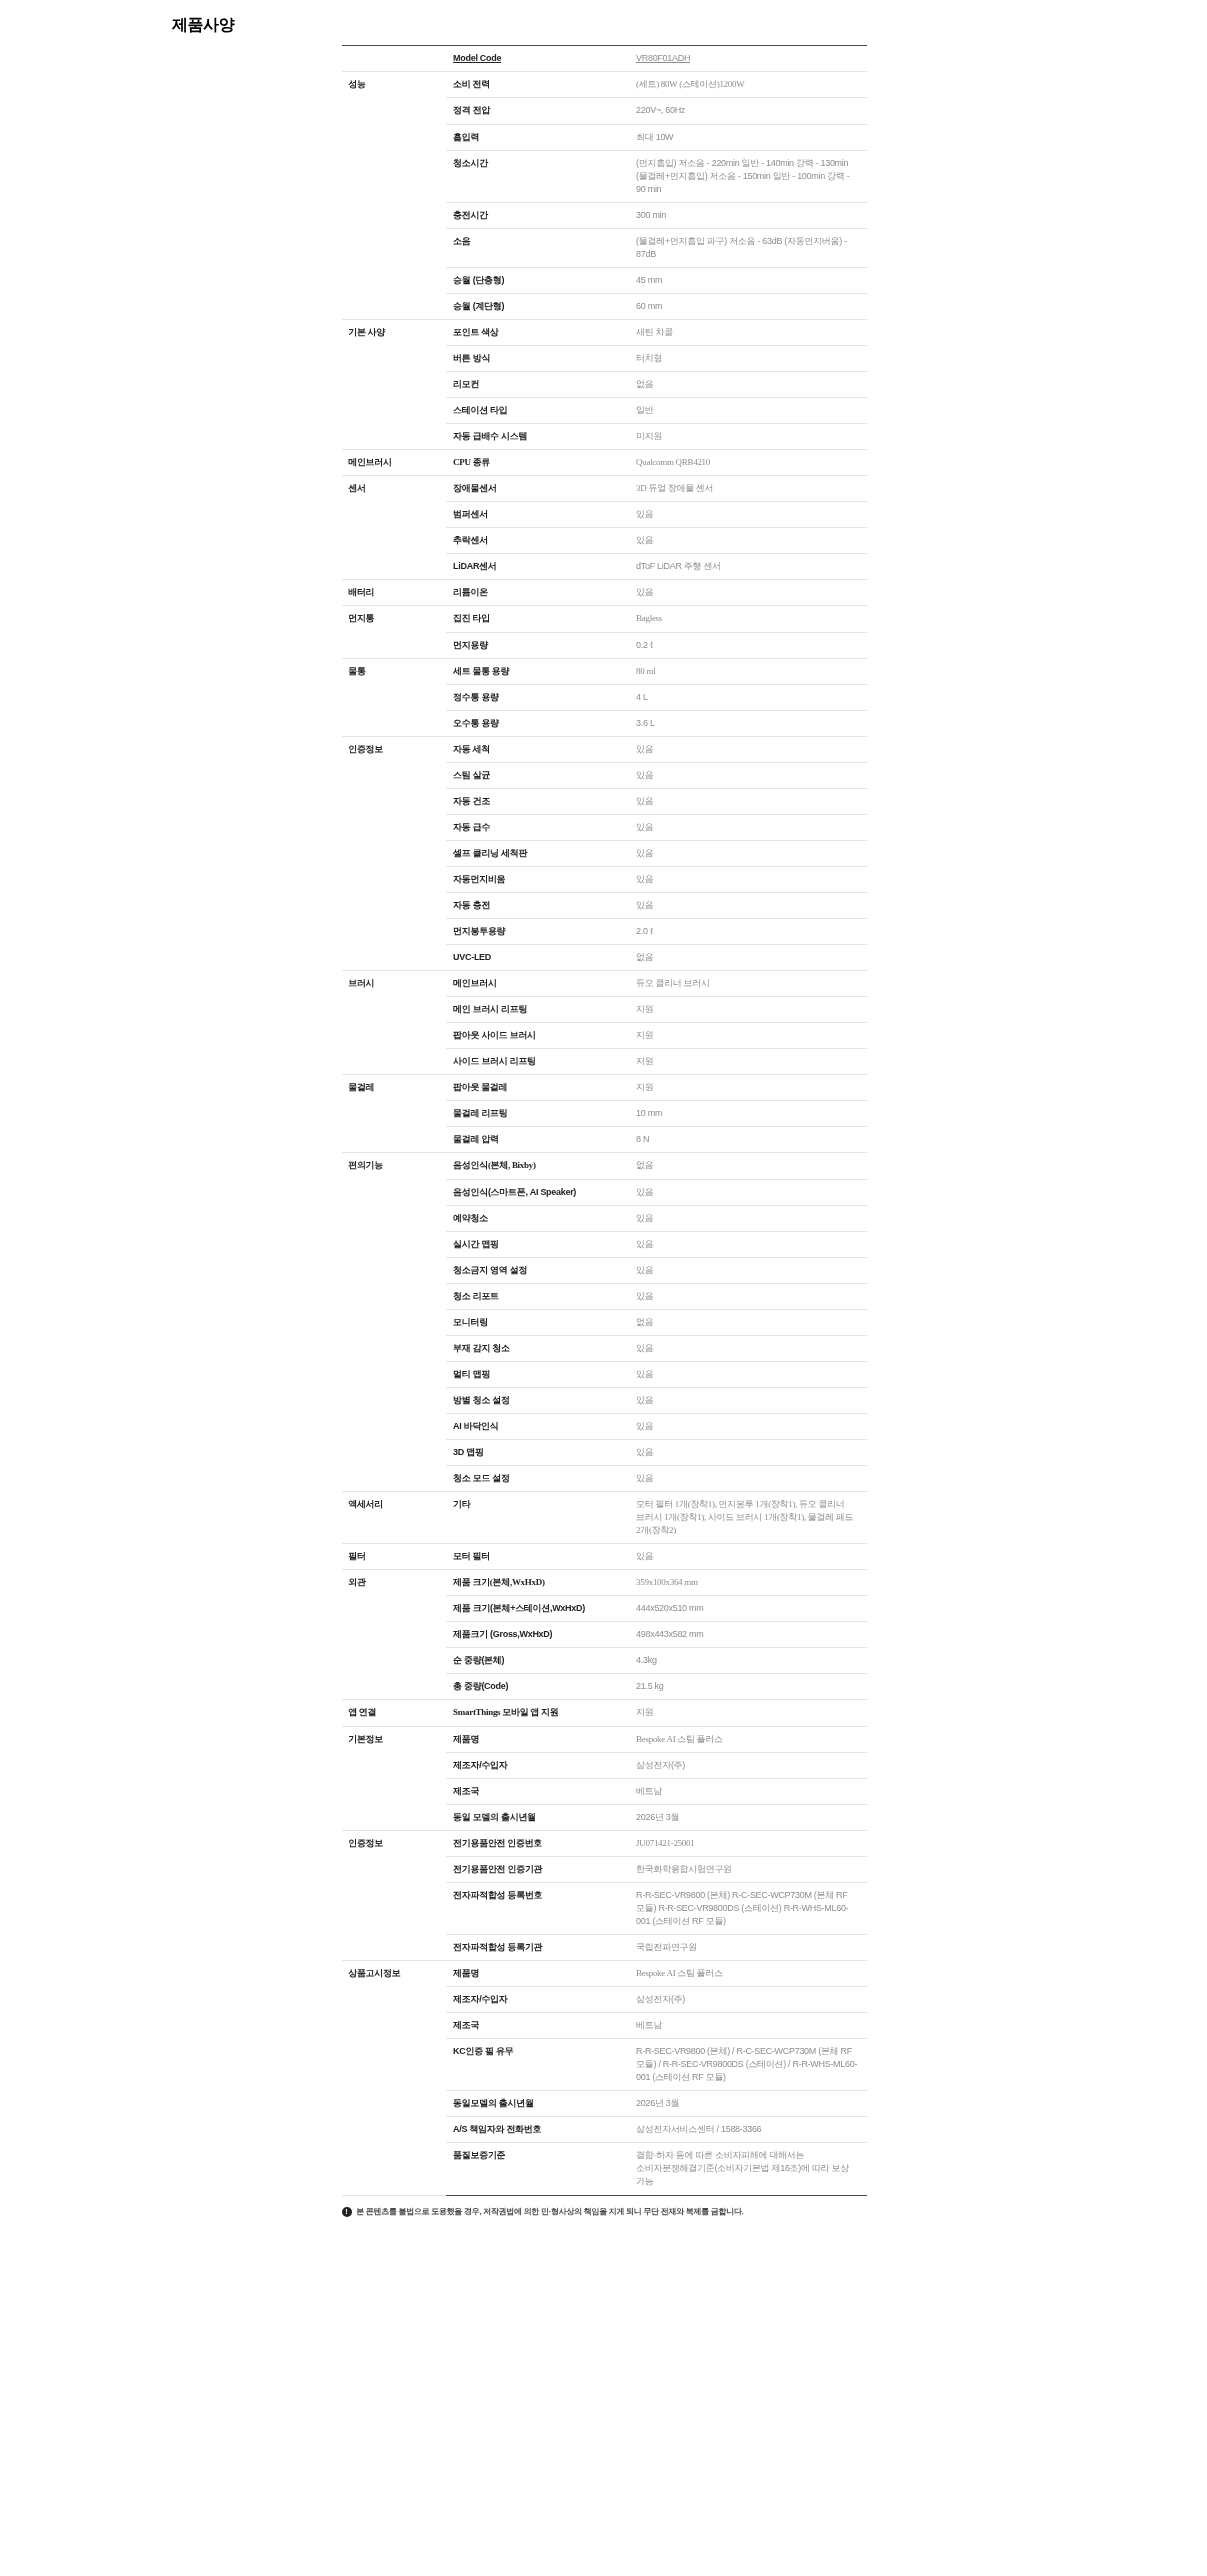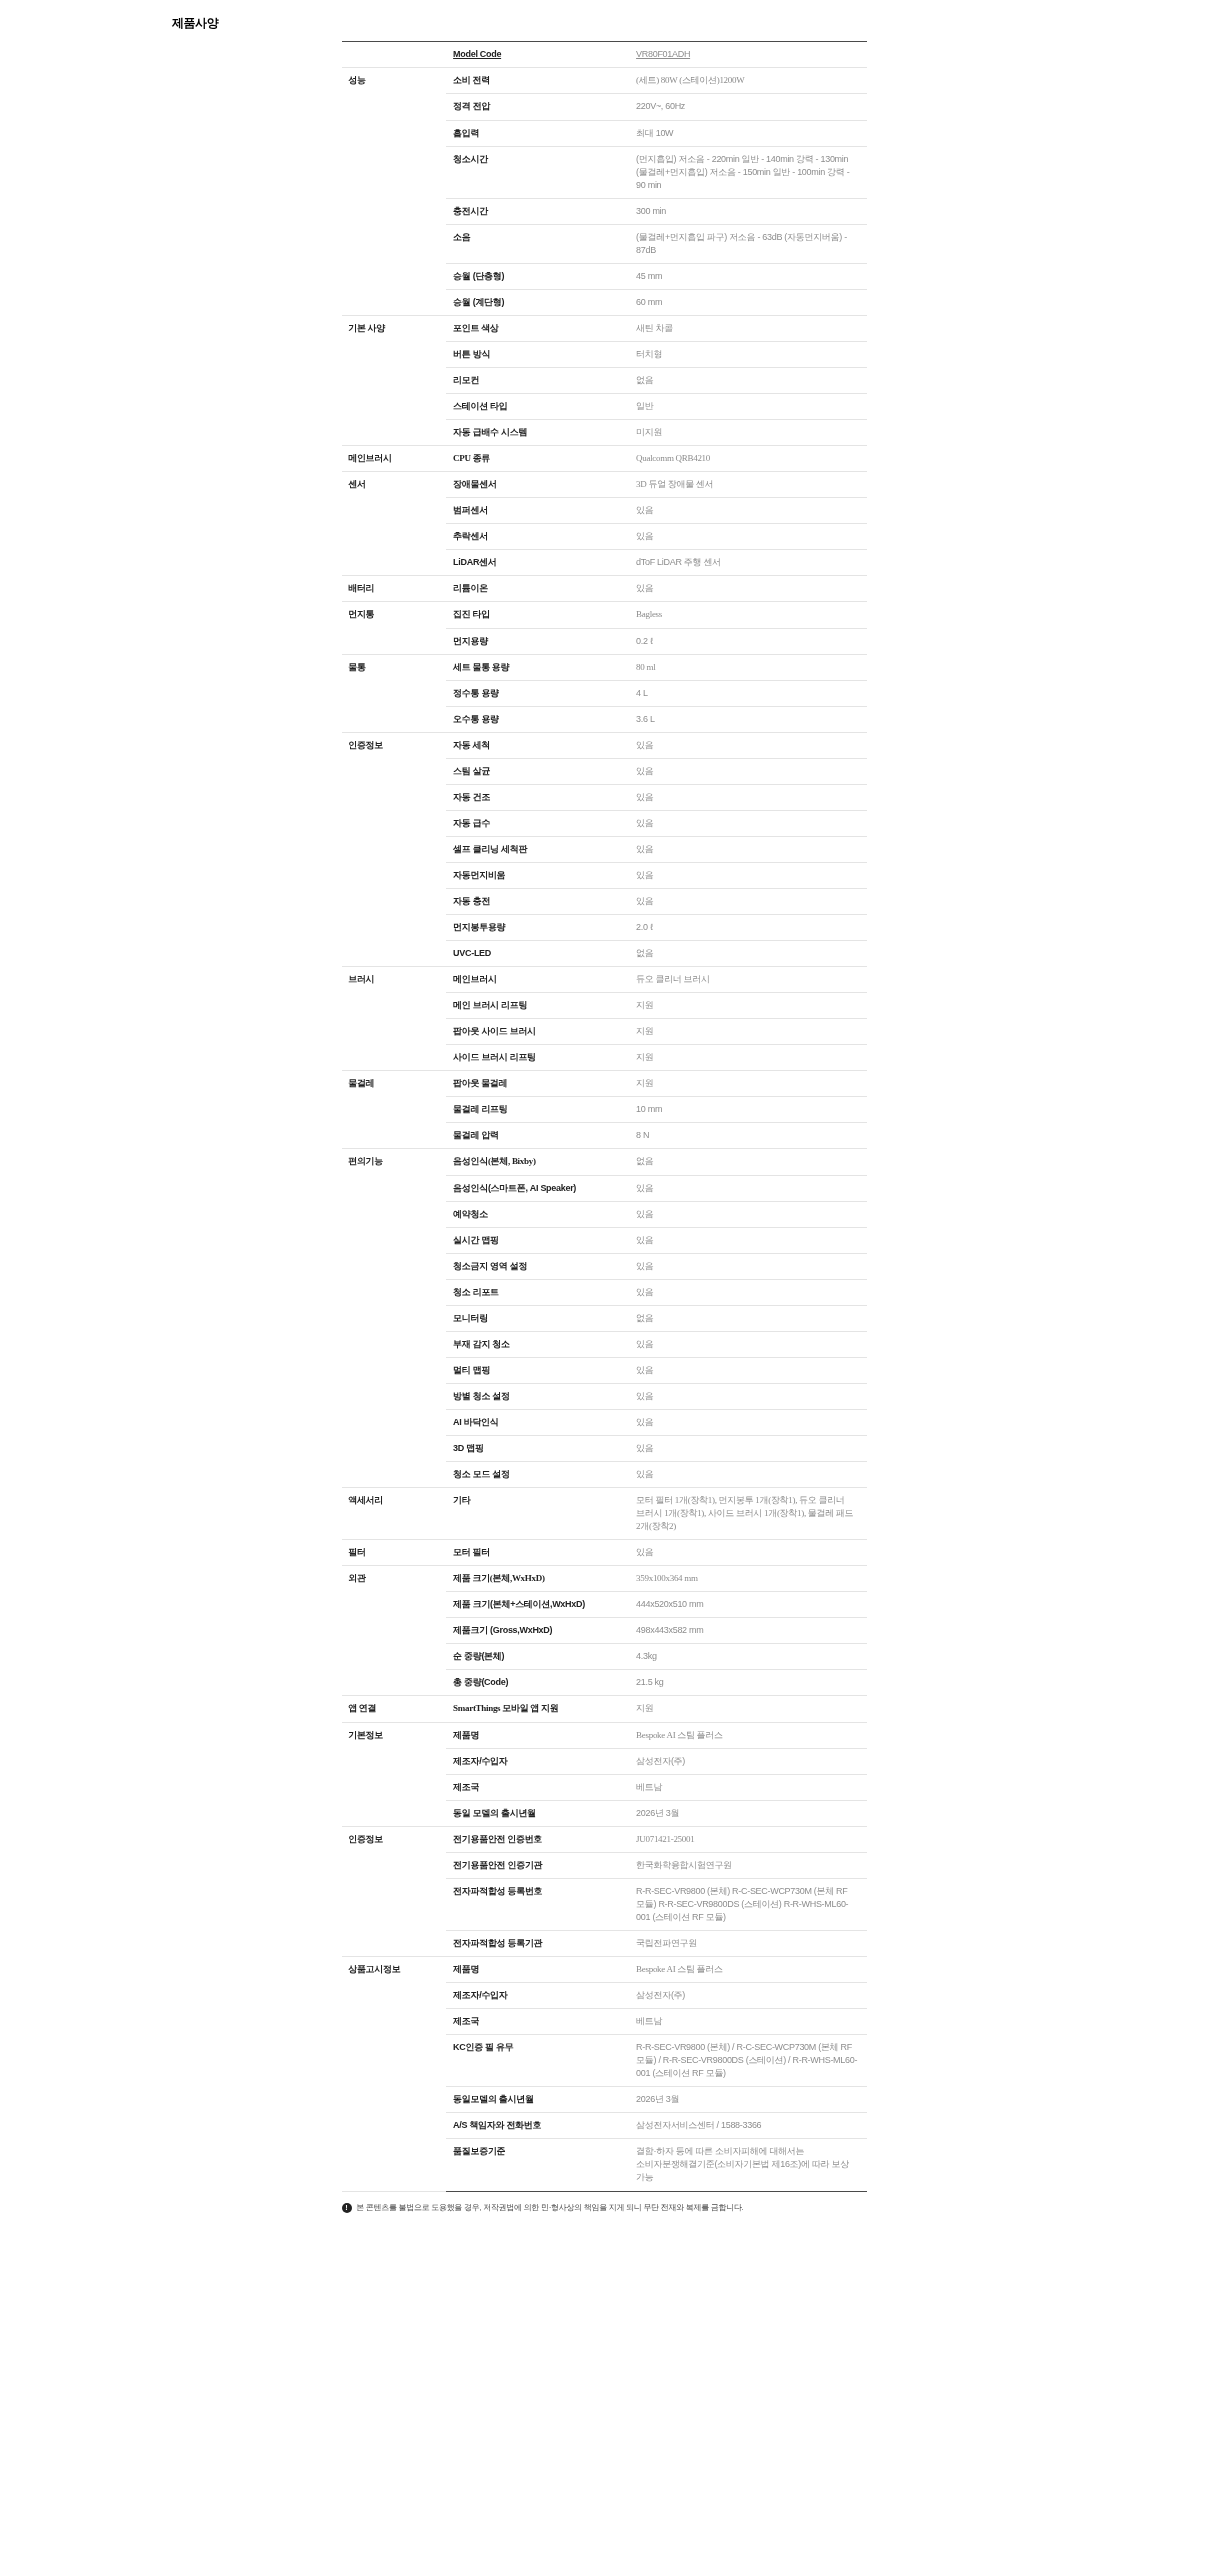--- a/index.html
+++ b/index.html
@@ -19,21 +19,21 @@
     padding: 0;
     position: relative;
   }
   .title-wrap {
     width: 875px;
     margin: 0 auto;
     padding: 15px 0 0 0;
     box-sizing: border-box;
   }
   .page-title {
-    font-size: 12px;
+    font-size: 16px;
     font-weight: bold;
     color: #000000;
     letter-spacing: -0.4px;
     padding-left: 5.4px;
     padding-bottom: 9.4px;
   }
   .spec-table-wrap {
     width: 875px;
     margin: 0 auto;
     box-sizing: border-box;
@@ -100,20 +100,21 @@
     font-weight: bold;
     line-height: 10px;
     text-align: center;
     margin-top: 0.7px;
   }
   .footnote .fn-text {
     font-size: 8px;
     color: #4a4a4a;
     letter-spacing: -0.3px;
     line-height: 1.4;
+    font-weight: bold;
   }
 </style>
 </head>
 <body>
 
 <div class="page">
 
   <div class="title-wrap">
     <div class="page-title">제품사양</div>
   </div>

